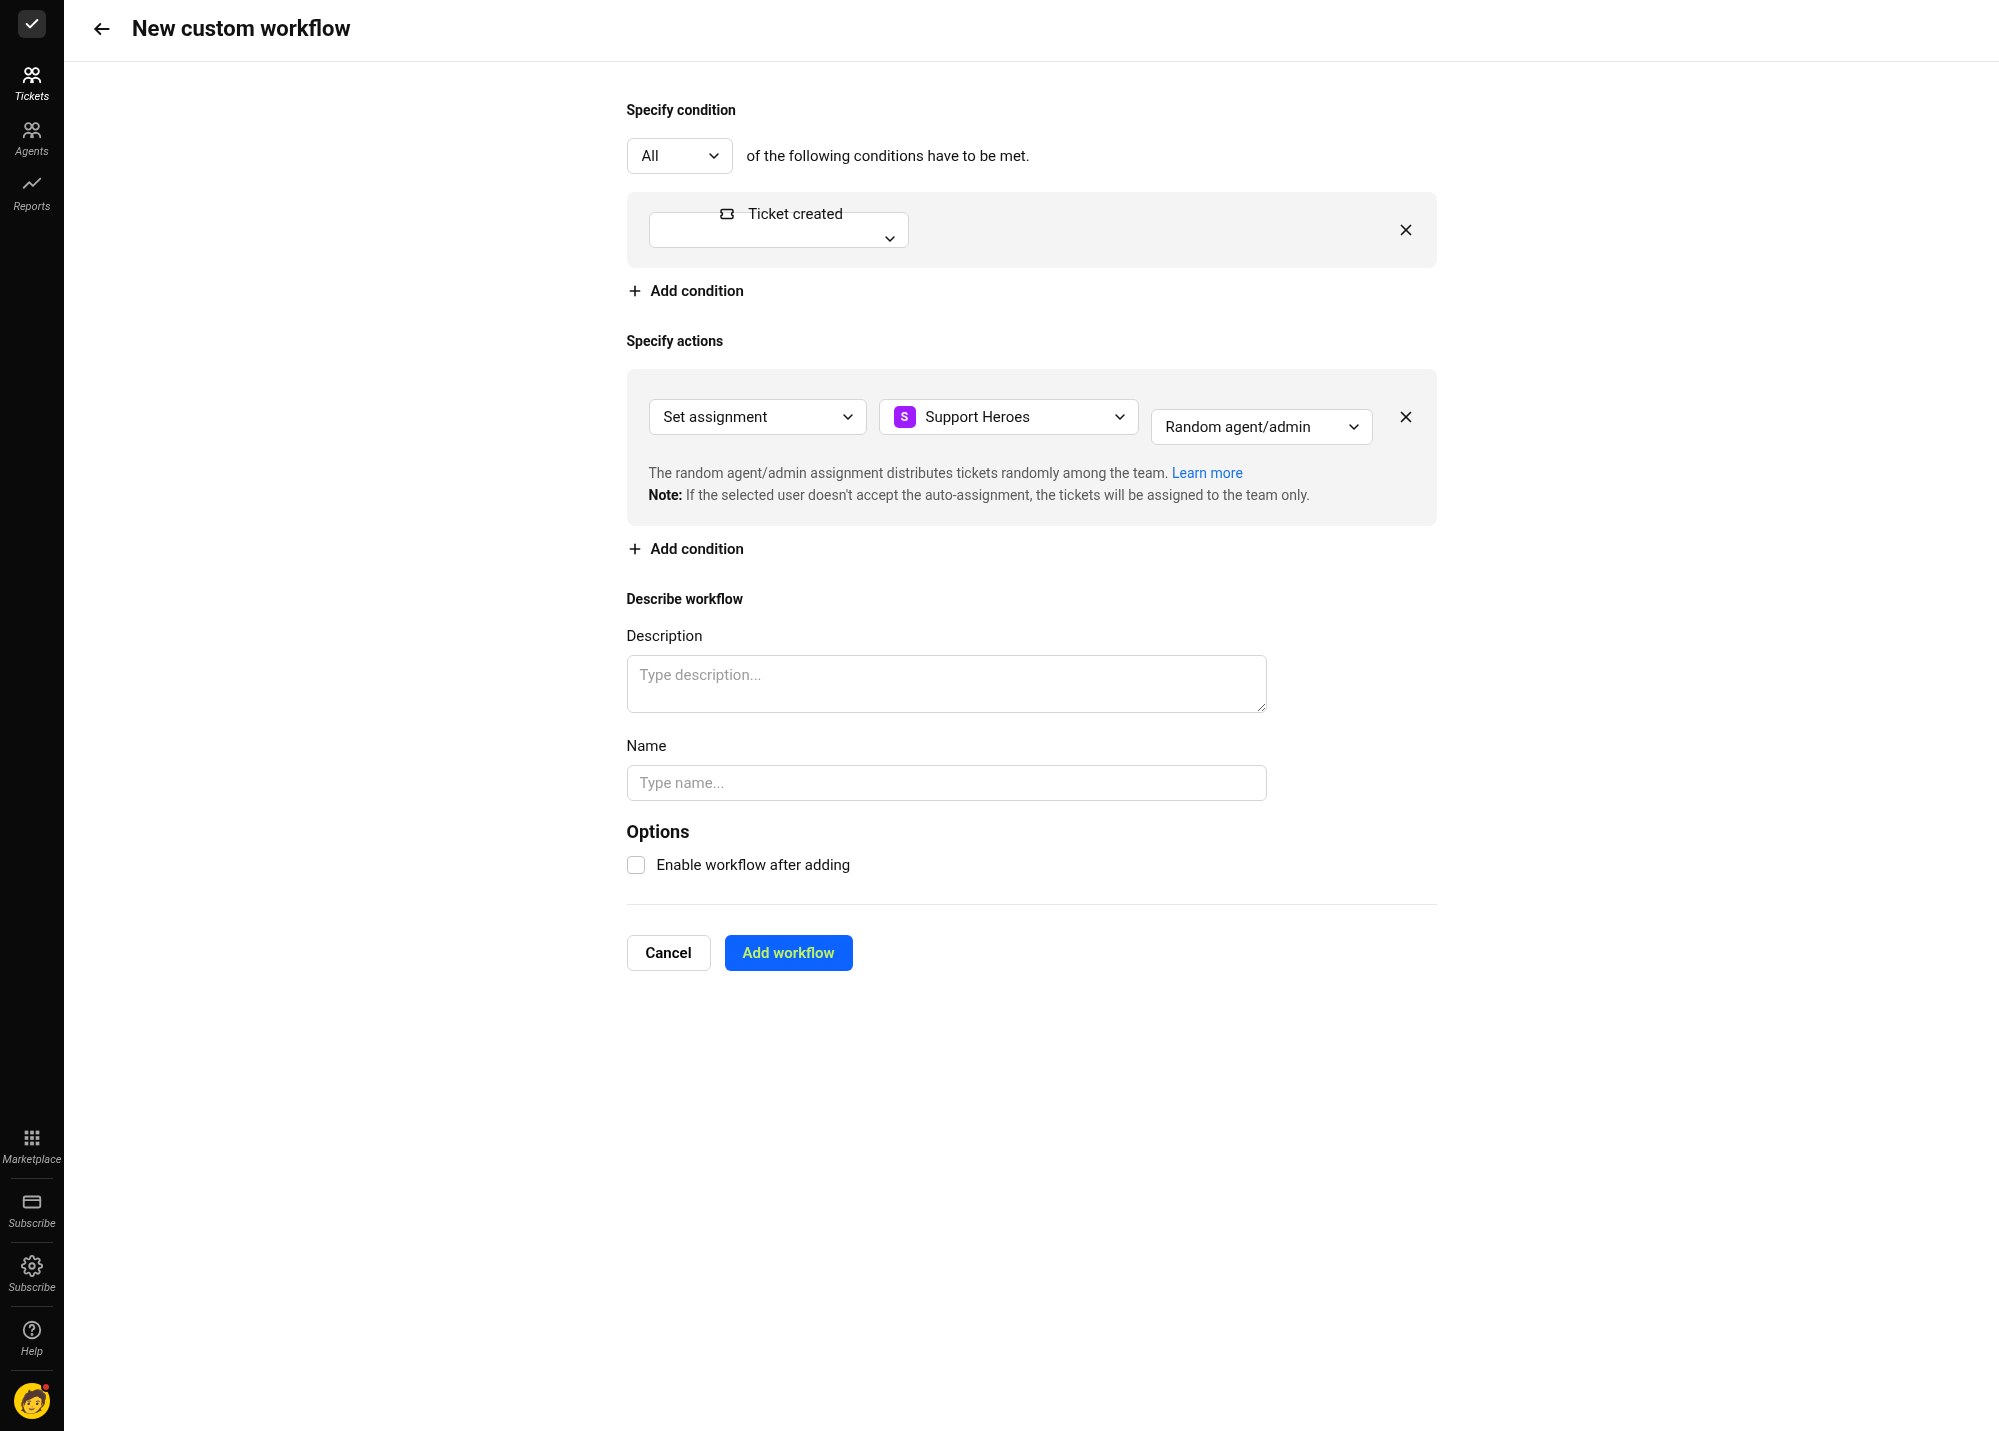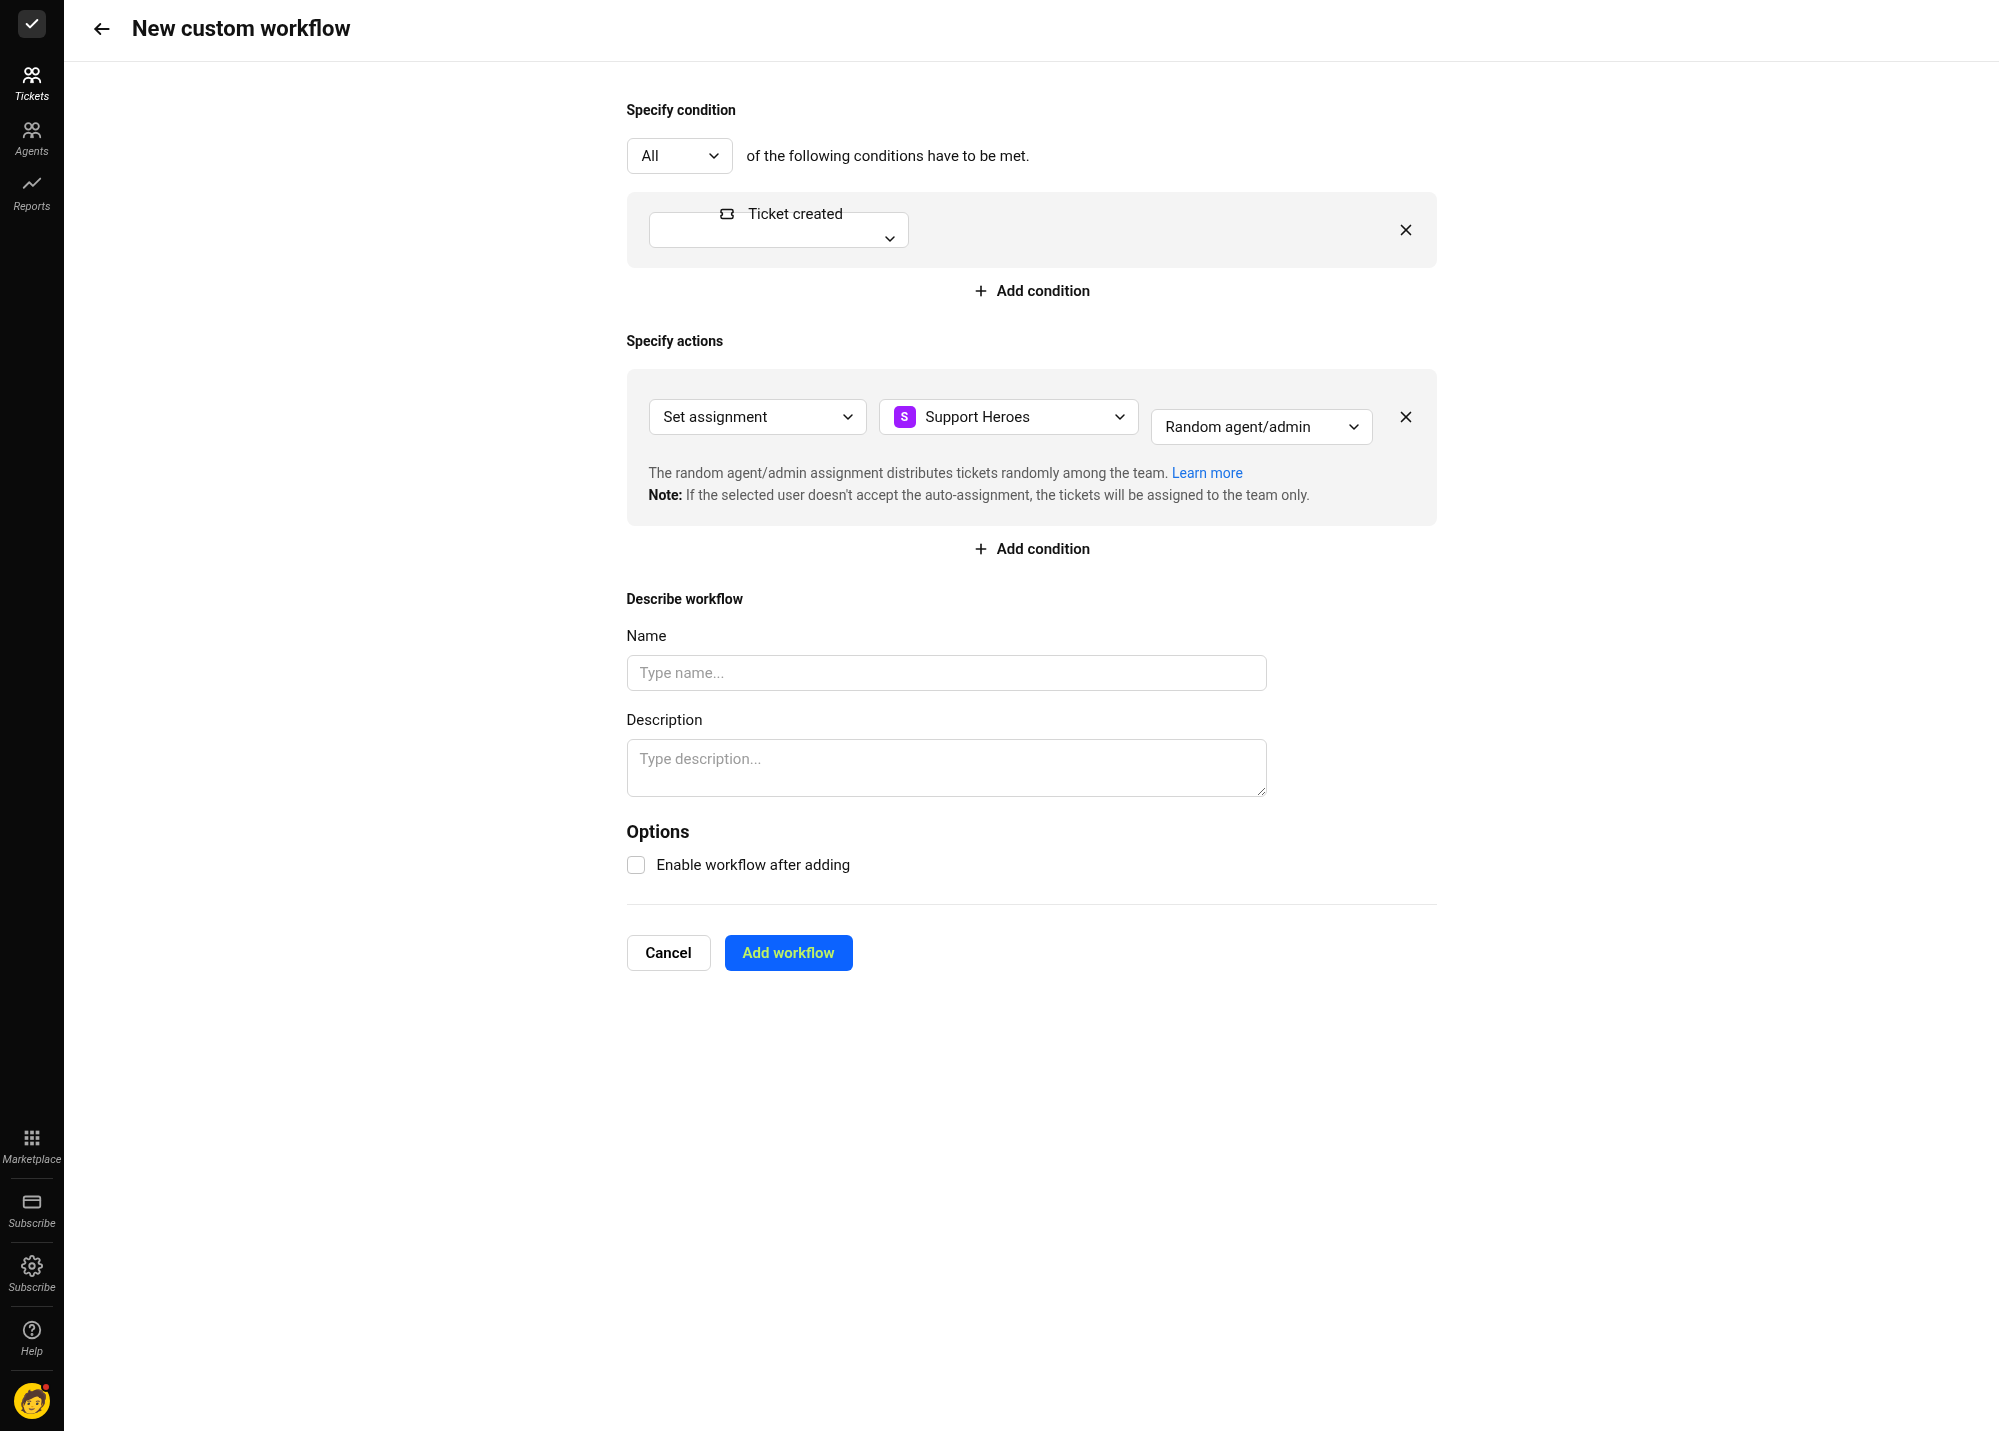--- a/index.html
+++ b/index.html
@@ -86,21 +86,21 @@
 
 .gray-box {
   background: #f4f4f4; border-radius: 8px; padding: 20px 22px;
   position: relative; margin-bottom: 14px;
 }
 .gray-box .row { display: flex; align-items: center; gap: 12px; }
 .cond-select { min-width: 260px; justify-content: flex-end; flex-direction: column; }
 .cond-select .left { display: flex; align-items: center; gap: 12px; }
 .remove-x { display: flex; cursor: pointer; color: #121212; }
 
-.add-line { text-align: center; font-size: 15px; font-weight: 600; margin: 14px 0 30px; }
+.add-line { text-align: left; font-size: 15px; font-weight: 600; margin: 14px 0 30px; }
 .add-line .inner { display: inline-flex; align-items: center; gap: 8px; cursor: pointer; }
 
 
 .action-sel { min-width: 218px; justify-content: space-between; }
 .team-sel { min-width: 260px; justify-content: space-between; }
 .team-sel .left { display: flex; align-items: center; gap: 10px; }
 .team-badge {
   width: 22px; height: 22px; background: #9e1cff; color: #fff; border-radius: 5px;
   display: flex; align-items: center; justify-content: center; font-size: 12px; font-weight: 700;
 }
@@ -333,26 +333,26 @@
           <svg width="16" height="16" viewBox="0 0 24 24" fill="none" stroke="currentColor" stroke-width="2.4" stroke-linecap="round" stroke-linejoin="round">
               <line x1="12" y1="5" x2="12" y2="19"></line>
               <line x1="5" y1="12" x2="19" y2="12"></line>
             </svg>
           <span>Add condition</span>
         </span>
       </div>
 
       <div class="section-title">Describe workflow</div>
       <div class="field-block">
+        <label class="field-label">Description</label>
+        <textarea class="textarea" placeholder="Type description..." style=""></textarea>
+      </div>
+      <div class="field-block">
         <label class="field-label">Name</label>
         <input class="text-input" type="text" placeholder="Type name..." style="">
-      </div>
-      <div class="field-block">
-        <label class="field-label">Description</label>
-        <textarea class="textarea" placeholder="Type description..." style=""></textarea>
       </div>
 
       <div class="options-title">Options</div>
       <div class="check-row">
         <div class="checkbox"></div>
         <span>Enable workflow after adding</span>
       </div>
 
       <div class="hr"></div>
 

